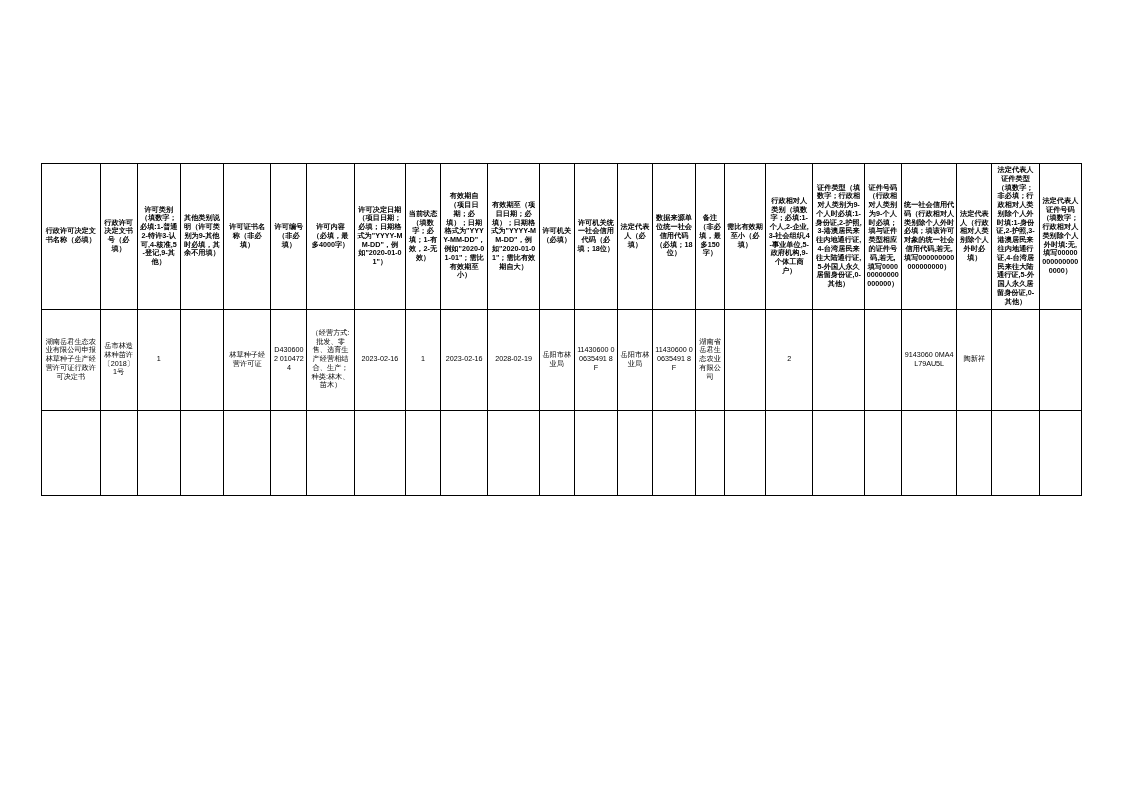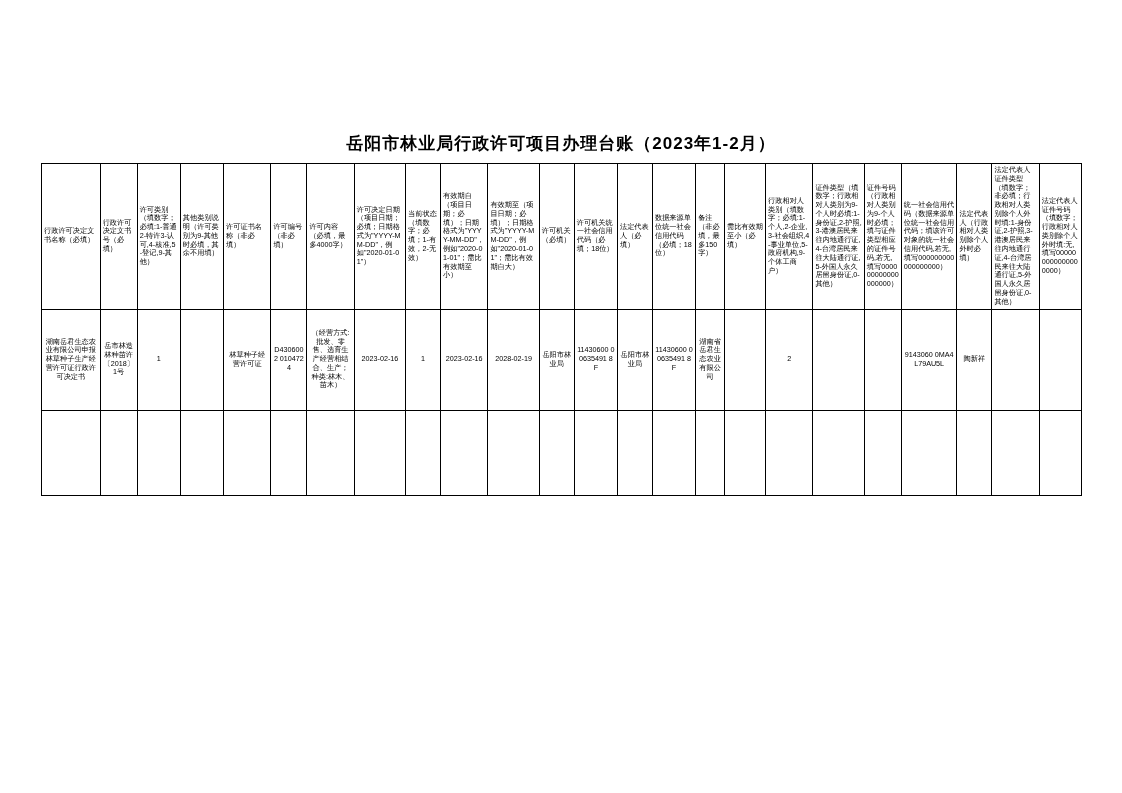--- a/index.html
+++ b/index.html
@@ -46,39 +46,38 @@
   table.ledger td, table.ledger th {
     border: 1px solid #000000;
     vertical-align: middle;
     padding: 2px 2px;
     font-size: 7.2px;
     line-height: 1.22;
     word-break: break-all;
     overflow: hidden;
   }
   thead td {
-    font-weight: normal;
-    text-align: left;
+    font-weight: bold;
+    text-align: center;
     vertical-align: middle;
     height: 140px;
   }
   tbody td {
     text-align: center;
     vertical-align: middle;
   }
   tr.data-row td { height: 96px; }
   tr.empty-row td { height: 80px; }
   .ctr { text-align: center; }
 </style>
 </head>
 <body>
 
 <div class="page">
 
-  <div class="doc-title">岳阳市林业局行政许可项目办理台账（2023年1-2月）</div>
 
   <div class="table-wrap">
     <table class="ledger">
       <colgroup id="ledger-colgroup">
           <col style="width: 57px;">
           <col style="width: 36px;">
           <col style="width: 42px;">
           <col style="width: 42px;">
           <col style="width: 46px;">
           <col style="width: 35px;">
@@ -116,21 +115,21 @@
           <td>有效期至（项目日期；必填）；日期格式为"YYYY-MM-DD"，例如"2020-01-01"；需比有效期自大）</td>
           <td>许可机关（必填）</td>
           <td>许可机关统一社会信用代码（必填；18位）</td>
           <td>法定代表人（必填）</td>
           <td>数据来源单位统一社会信用代码（必填；18位）</td>
           <td>备注（非必填，最多150字）</td>
           <td>需比有效期至小（必填）</td>
           <td>行政相对人类别（填数字；必填:1-个人,2-企业,3-社会组织,4-事业单位,5-政府机构,9-个体工商户）</td>
           <td>证件类型（填数字；行政相对人类别为9-个人时必填:1-身份证,2-护照,3-港澳居民来往内地通行证,4-台湾居民来往大陆通行证,5-外国人永久居留身份证,0-其他）</td>
           <td>证件号码（行政相对人类别为9-个人时必填；填与证件类型相应的证件号码,若无,填写000000000000000000）</td>
-          <td>统一社会信用代码（数据来源单位统一社会信用代码；填该许可对象的统一社会信用代码,若无,填写000000000000000000）</td>
+          <td>统一社会信用代码（行政相对人类别除个人外时必填；填该许可对象的统一社会信用代码,若无,填写000000000000000000）</td>
           <td>法定代表人（行政相对人类别除个人外时必填）</td>
           <td>法定代表人证件类型（填数字；非必填；行政相对人类别除个人外时填:1-身份证,2-护照,3-港澳居民来往内地通行证,4-台湾居民来往大陆通行证,5-外国人永久居留身份证,0-其他）</td>
           <td>法定代表人证件号码（填数字；行政相对人类别除个人外时填:无,填写000000000000000000）</td>
         </tr>
       </thead>
       <tbody>
         <tr class="data-row">
           <td>湖南岳君生态农业有限公司申报林草种子生产经营许可证行政许可决定书</td>
           <td>岳市林造林种苗许〔2018〕1号</td>
           <td class="ctr">1</td>

